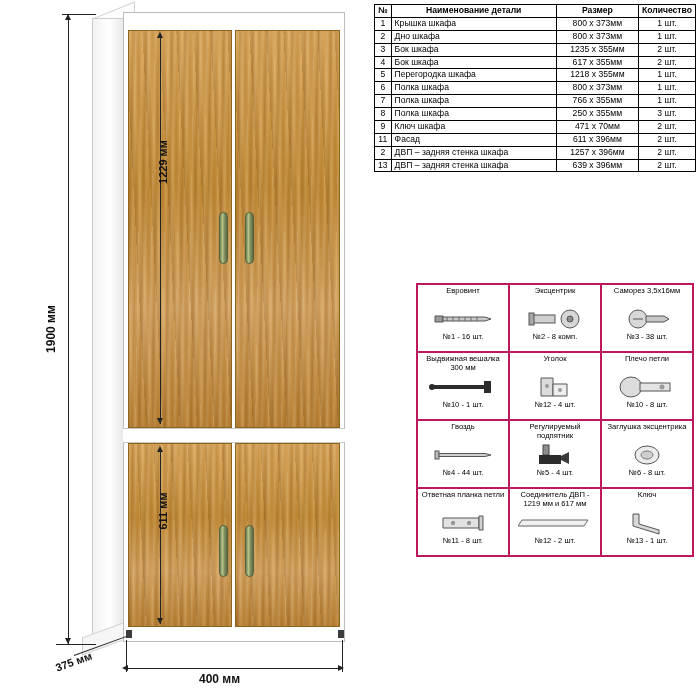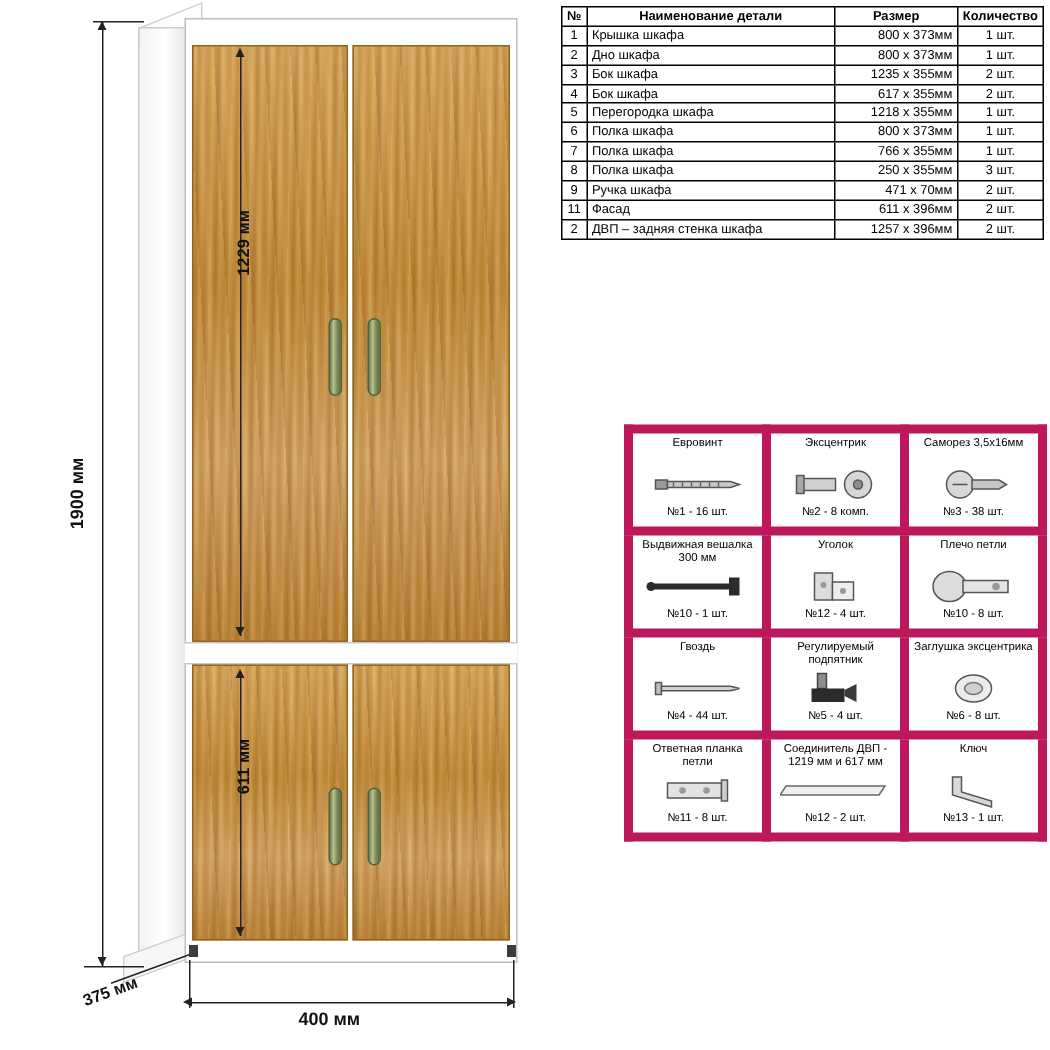--- a/index.html
+++ b/index.html
@@ -155,33 +155,33 @@
   }
   #parts-table th, #parts-table td {
     border: 1px solid #000;
     padding: 1px 3px;
     vertical-align: middle;
     line-height: 1.15;
   }
   #parts-table th { font-weight: bold; text-align: center; }
   #parts-table td.num { text-align: center; width: 16px; }
   #parts-table td.name { text-align: left; }
-  #parts-table td.size { text-align: right; width: 82px; }
+  #parts-table td.size { text-align: center; width: 82px; }
   #parts-table td.qty  { text-align: center; width: 56px; }
 
   
   #hardware {
     position: absolute;
     left: 416px; top: 283px;
     width: 276px;
     border-collapse: collapse;
     table-layout: fixed;
   }
   #hardware td {
-    border: 6px solid #be185d;
+    border: 2px solid #be185d;
     width: 92px;
     height: 68px;
     padding: 2px 2px 1px 2px;
     text-align: center;
     vertical-align: top;
     font-size: 7.6px;
     line-height: 1.12;
   }
   .hw-title { font-weight: normal; display: block; min-height: 18px; }
   .hw-art { height: 28px; display: flex; align-items: center; justify-content: center; }
@@ -294,34 +294,40 @@
       <td class="qty">1 шт.</td>
     </tr>
     <tr>
       <td class="num">8</td>
       <td class="name">Полка шкафа</td>
       <td class="size">250 x 355мм</td>
       <td class="qty">3 шт.</td>
     </tr>
     <tr>
       <td class="num">9</td>
-      <td class="name">Ручка шкафа</td>
+      <td class="name">Ключ шкафа</td>
       <td class="size">471 x 70мм</td>
       <td class="qty">2 шт.</td>
     </tr>
     <tr>
       <td class="num">11</td>
       <td class="name">Фасад</td>
       <td class="size">611 x 396мм</td>
       <td class="qty">2 шт.</td>
     </tr>
     <tr>
       <td class="num">2</td>
       <td class="name">ДВП – задняя стенка шкафа</td>
       <td class="size">1257 x 396мм</td>
+      <td class="qty">2 шт.</td>
+    </tr>
+    <tr>
+      <td class="num">13</td>
+      <td class="name">ДВП – задняя стенка шкафа</td>
+      <td class="size">639 x 396мм</td>
       <td class="qty">2 шт.</td>
     </tr>
   </tbody>
 </table>
 
 <table id="hardware">
   <tbody>
 
     <tr>
       <td>

